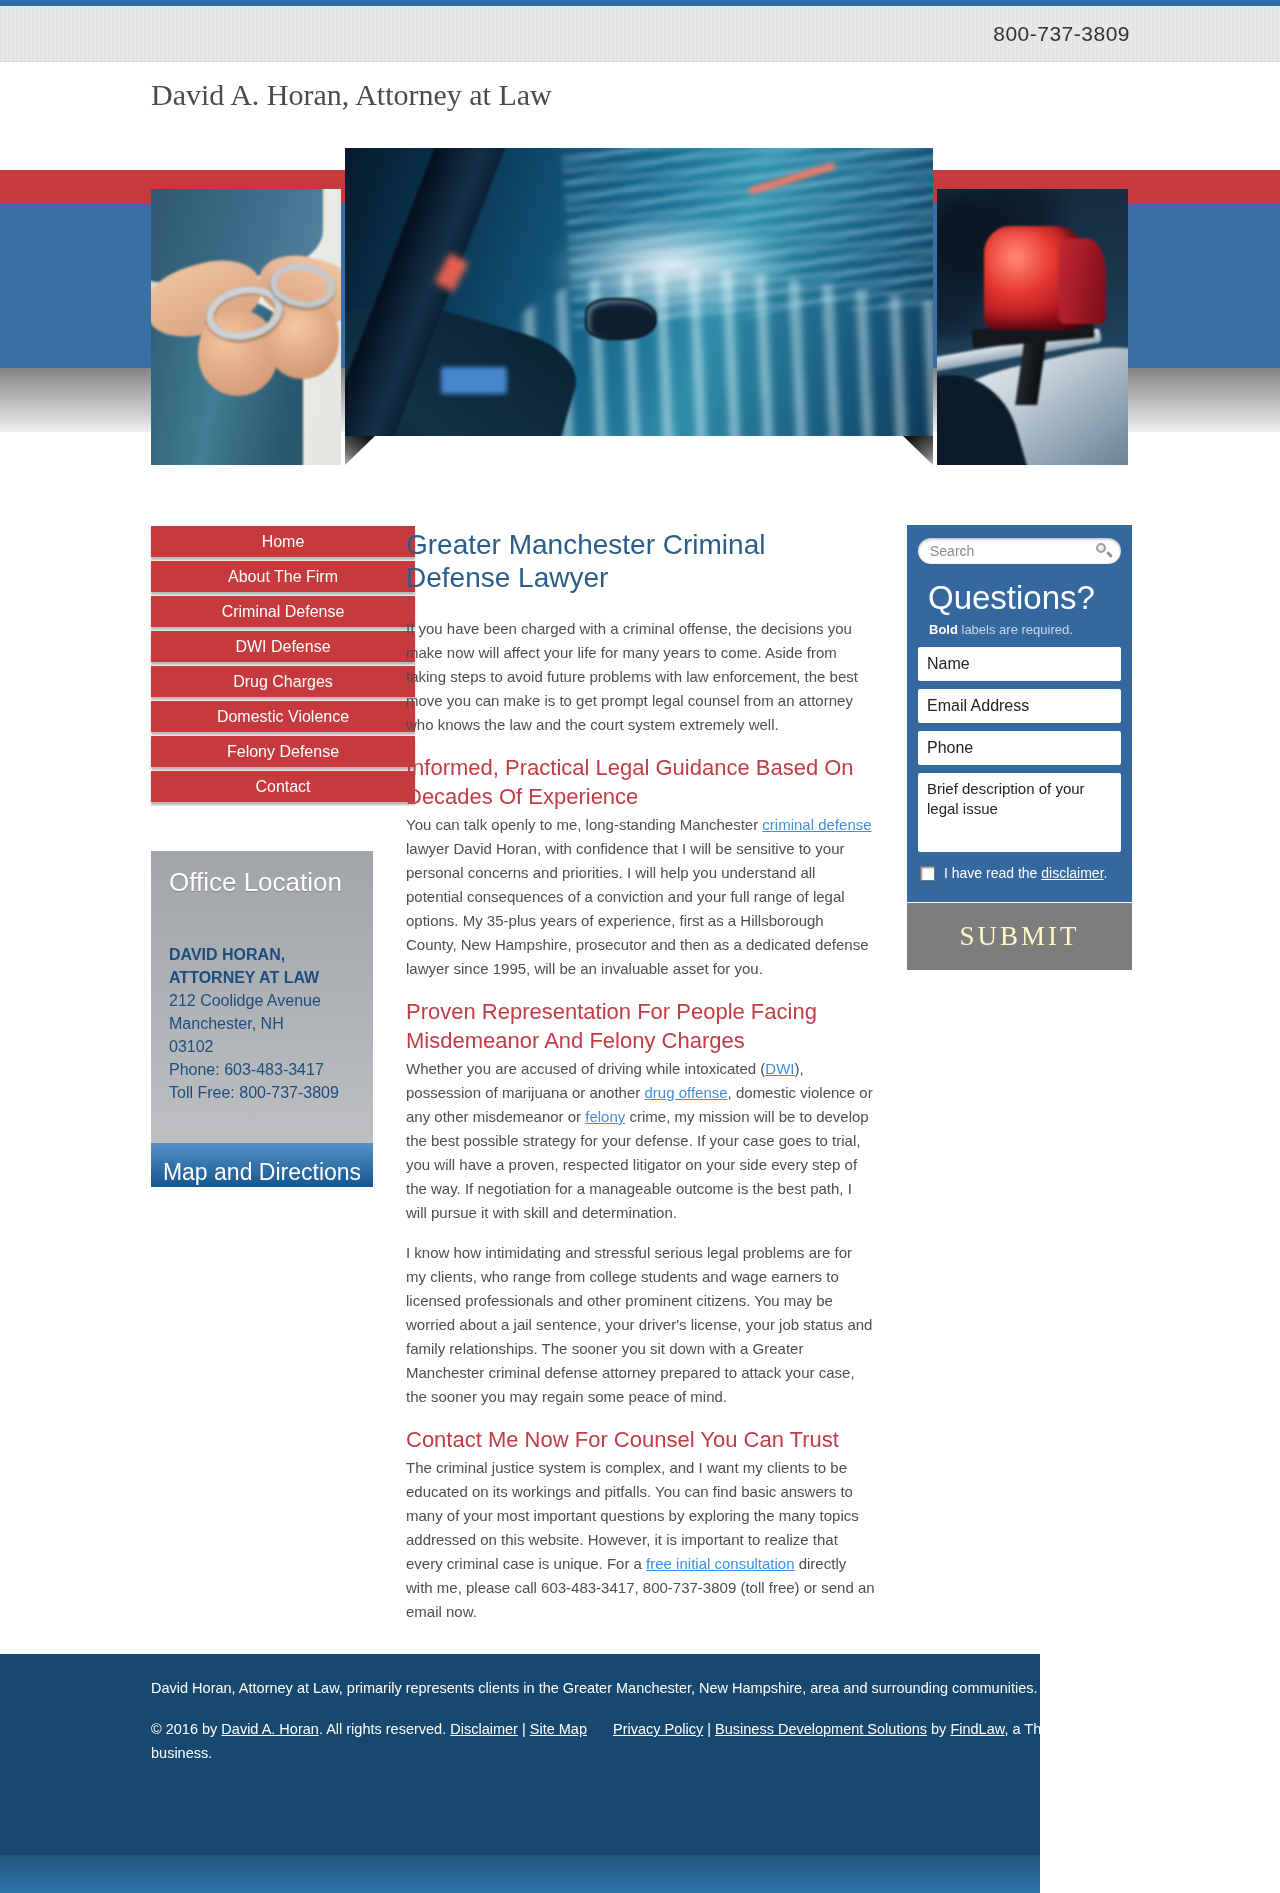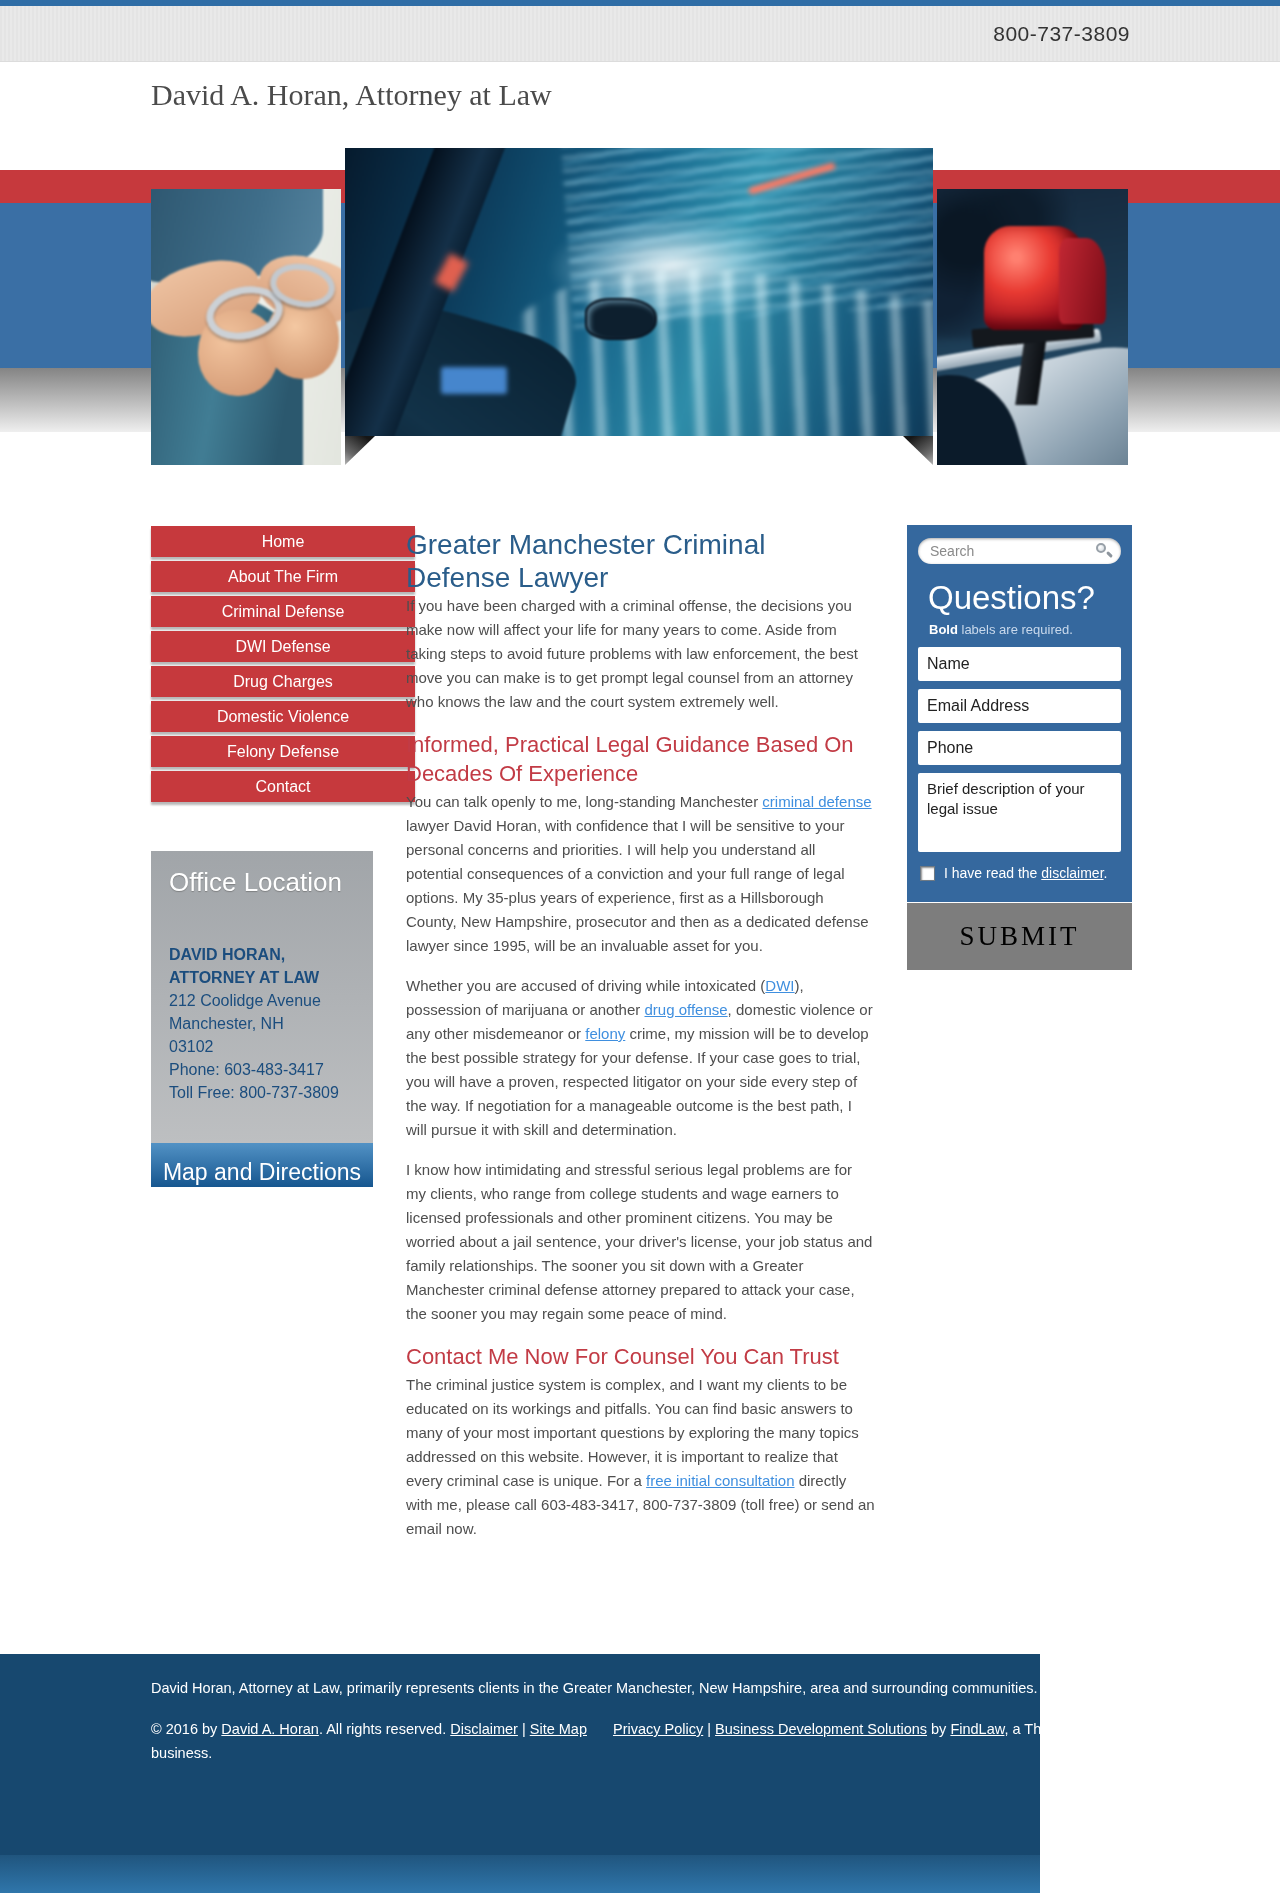--- a/index.html
+++ b/index.html
@@ -81,21 +81,21 @@
   .nav-btn { height:31px; margin-bottom:4px; background:#c6393d; color:#fff; font-size:16px; line-height:31px; text-align:center; box-shadow:0 3px 2px rgba(0,0,0,.28); cursor:pointer; }
 
   #office { left:151px; top:851px; width:222px; height:292px; padding:16px 18px; background:linear-gradient(180deg,#a1a5a9,#bdbfc1); }
   .office-title { font-size:26px; font-weight:400; color:#fff; text-shadow:0 1px 1px rgba(90,90,90,.5); margin-bottom:45px; }
   .office-name  { font-size:16px; font-weight:bold; color:#1b4d7e; line-height:23px; }
   .addr-line    { font-size:16px; color:#1b4d7e; line-height:23px; }
   #map-btn { left:151px; top:1143px; width:222px; height:44px; background:linear-gradient(180deg,#5292c5,#16568f); color:#fff; font-size:23px; text-align:center; line-height:59px; cursor:pointer; }
 
   
   #main { left:406px; top:528px; width:470px; }
-  #main h1 { font-size:28px; line-height:33px; font-weight:400; color:#2a5d8a; }
+  #main h1 { font-size:28px; line-height:33px; font-weight:400; color:#2a5d8a; margin-bottom:23px; }
   #main h2 { font-size:22px; line-height:29px; font-weight:400; color:#c23b45; margin:6px 0 2px; }
   #main p  { font-size:15px; line-height:24px; color:#4e4e4e; margin-bottom:16px; }
   .tlink { color:#3f8fdf; text-decoration:underline; cursor:pointer; }
 
   
   #qbox { left:907px; top:525px; width:225px; height:377px; background:#35689e; padding:13px 11px; }
   #search-pill { position:relative; width:203px; height:26px; background:#fff; border-radius:13px; box-shadow:inset 0 1px 3px rgba(0,0,0,.35); }
   #search-input { position:absolute; left:12px; top:2px; width:155px; height:22px; border:none; outline:none; background:transparent; font-size:14px; color:#555; font-family:"Liberation Sans",sans-serif; }
   #search-input::placeholder { color:#8a8a8a; }
   #search-icon { position:absolute; right:9px; top:5px; width:16px; height:16px; cursor:pointer; }
@@ -103,21 +103,21 @@
   #search-icon .handle { position:absolute; left:10px; top:10px; width:7px; height:3px; background:#8d959d; transform:rotate(45deg); border-radius:2px; }
   #form-title { font-size:33px; font-weight:400; color:#fff; margin:15px 0 5px 10px; }
   #required-note { font-size:13px; color:#c9d9ec; margin:0 0 10px 11px; }
   #required-note b { color:#fff; }
   .form-input { display:block; width:203px; height:34px; margin:0 0 8px 0; border:0; border-radius:2px; background:#fff; font-size:16px; color:#222; padding-left:9px; font-family:"Liberation Sans",sans-serif; }
   #form-textarea { display:block; width:203px; height:79px; border:0; border-radius:2px; background:#fff; font-size:15px; line-height:20px; color:#222; padding:6px 9px; resize:none; font-family:"Liberation Sans",sans-serif; }
   #disclaimer-row { display:flex; align-items:flex-end; margin:13px 0 0 2px; }
   #disclaimer-checkbox { width:15px; height:15px; background:#fff; border:1px solid #6f7a84; box-shadow:inset 1px 1px 2px rgba(0,0,0,.45); margin-right:9px; cursor:pointer; flex:none; }
   #disclaimer-label { font-size:14px; color:#fff; }
   #disclaimer-label .tlink { color:#fff; }
-  #submit-btn { left:907px; top:903px; width:225px; height:67px; background:#7d7d7d; color:#000000; font-family:"Liberation Serif",serif; font-size:27px; letter-spacing:3px; text-align:center; line-height:67px; cursor:pointer; }
+  #submit-btn { left:907px; top:903px; width:225px; height:67px; background:#7d7d7d; color:#fef9c3; font-family:"Liberation Serif",serif; font-size:27px; letter-spacing:3px; text-align:center; line-height:67px; cursor:pointer; }
 
   
   #footer { left:0; top:1654px; width:1040px; height:239px; background:#17486f; }
   #footer-strip { position:absolute; left:0; bottom:0; width:100%; height:38px; background:linear-gradient(180deg,#20557e,#2f76ab); }
   #footer-inner { position:absolute; left:151px; top:26px; width:1000px; color:#fff; font-size:14.5px; }
   #footer-line1 { margin-bottom:21px; }
   #footer-copy { line-height:24px; }
   #footer a, #footer .tlink { color:#fff; text-decoration:underline; cursor:pointer; }
   .fgap { display:inline-block; width:26px; }
 </style>
@@ -201,20 +201,21 @@
     </div>
 </div>
 <div class="abs" id="map-btn">Map and Directions</div>
 
 <div class="abs" id="main">
   <h1>Greater Manchester Criminal Defense Lawyer</h1>
   <p><span>If you have been charged with a criminal offense, the decisions you make now will affect your life for many years to come. Aside from taking steps to avoid future problems with law enforcement, the best move you can make is to get prompt legal counsel from an attorney who knows the law and the court system extremely well.</span></p>
   <div id="main-sections">
       <h2>Informed, Practical Legal Guidance Based On Decades Of Experience</h2>
       <p><span>You can talk openly to me, long-standing Manchester </span><a class="tlink">criminal defense</a><span> lawyer David Horan, with confidence that I will be sensitive to your personal concerns and priorities. I will help you understand all potential consequences of a conviction and your full range of legal options. My 35-plus years of experience, first as a Hillsborough County, New Hampshire, prosecutor and then as a dedicated defense lawyer since 1995, will be an invaluable asset for you.</span></p>
+      <h2>Proven Representation For People Facing Misdemeanor And Felony Charges</h2>
       <p><span>Whether you are accused of driving while intoxicated (</span><a class="tlink">DWI</a><span>), possession of marijuana or another </span><a class="tlink">drug offense</a><span>, domestic violence or any other misdemeanor or </span><a class="tlink">felony</a><span> crime, my mission will be to develop the best possible strategy for your defense. If your case goes to trial, you will have a proven, respected litigator on your side every step of the way. If negotiation for a manageable outcome is the best path, I will pursue it with skill and determination.</span></p>
       <p><span>I know how intimidating and stressful serious legal problems are for my clients, who range from college students and wage earners to licensed professionals and other prominent citizens. You may be worried about a jail sentence, your driver's license, your job status and family relationships. The sooner you sit down with a Greater Manchester criminal defense attorney prepared to attack your case, the sooner you may regain some peace of mind.</span></p>
       <h2>Contact Me Now For Counsel You Can Trust</h2>
       <p><span>The criminal justice system is complex, and I want my clients to be educated on its workings and pitfalls. You can find basic answers to many of your most important questions by exploring the many topics addressed on this website. However, it is important to realize that every criminal case is unique. For a </span><a class="tlink">free initial consultation</a><span> directly with me, please call 603-483-3417, 800-737-3809 (toll free) or send an email now.</span></p>
     </div>
 </div>
 
 <div class="abs" id="qbox">
   <div id="search-pill">
     <input id="search-input" type="text" placeholder="Search" style="">

